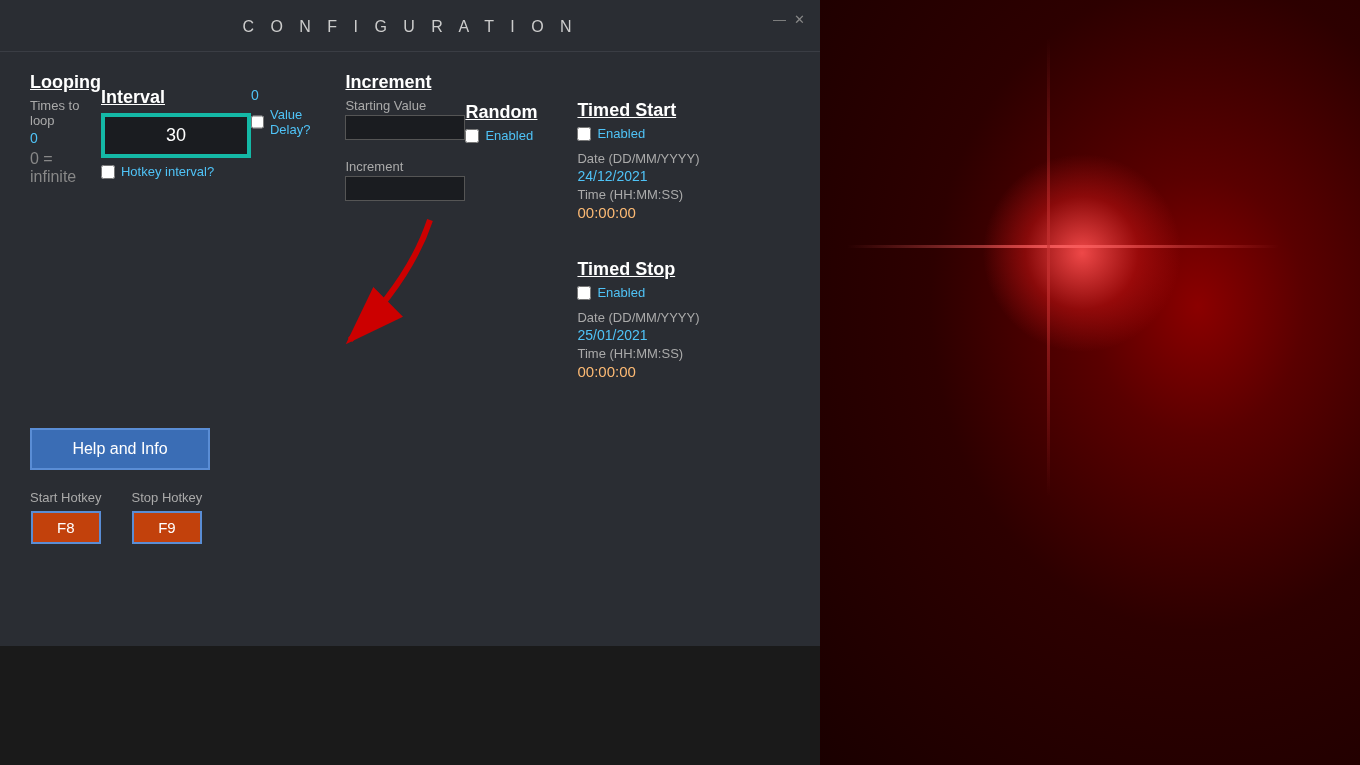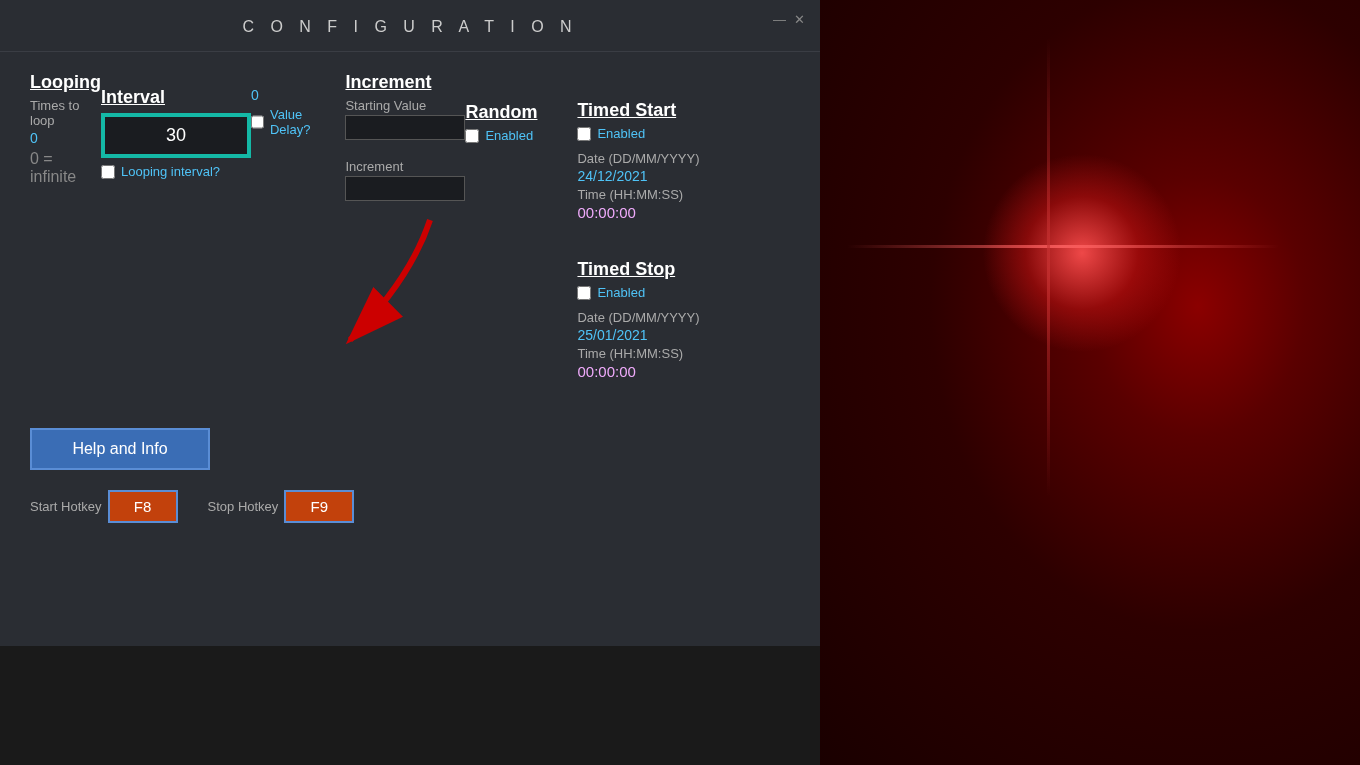--- a/index.html
+++ b/index.html
@@ -183,21 +183,21 @@
       margin-bottom: 15px;
     }
 
     .timed-value {
       color: #4fc3f7;
       font-size: 14px;
       margin-bottom: 3px;
     }
 
     .time-value {
-      color: #f0abfc;
+      color: #fdba74;
       font-size: 15px;
       margin-bottom: 8px;
     }
 
     .help-button {
       background: #3a6db5;
       border: 2px solid #5a8dd5;
       color: #ffffff;
       font-size: 16px;
       padding: 10px 20px;
@@ -208,21 +208,21 @@
     }
 
     .hotkey-section {
       display: flex;
       gap: 30px;
       align-items: flex-start;
     }
 
     .hotkey-group {
       display: flex;
-      flex-direction: row;
+      flex-direction: column;
       align-items: center;
       gap: 6px;
     }
 
     .hotkey-label {
       color: #aaaaaa;
       font-size: 13px;
     }
 
     .hotkey-btn {
@@ -281,21 +281,21 @@
         <div class="label-text">Times to loop</div>
         <div class="value-text">0</div>
         <div class="small-label">0 = infinite</div>
       </div>
 
       <div class="section-spacing">
         <div class="section-title">Interval</div>
         <div class="interval-box">30</div>
         <div class="checkbox-row">
           <input type="checkbox" style="">
-          <span class="checkbox-label">Looping interval?</span>
+          <span class="checkbox-label">Hotkey interval?</span>
         </div>
       </div>
 
       <div class="section-spacing">
         <div class="value-text">0</div>
         <div class="checkbox-row">
           <input type="checkbox" style="">
           <span class="checkbox-label">Value Delay?</span>
         </div>
       </div>

